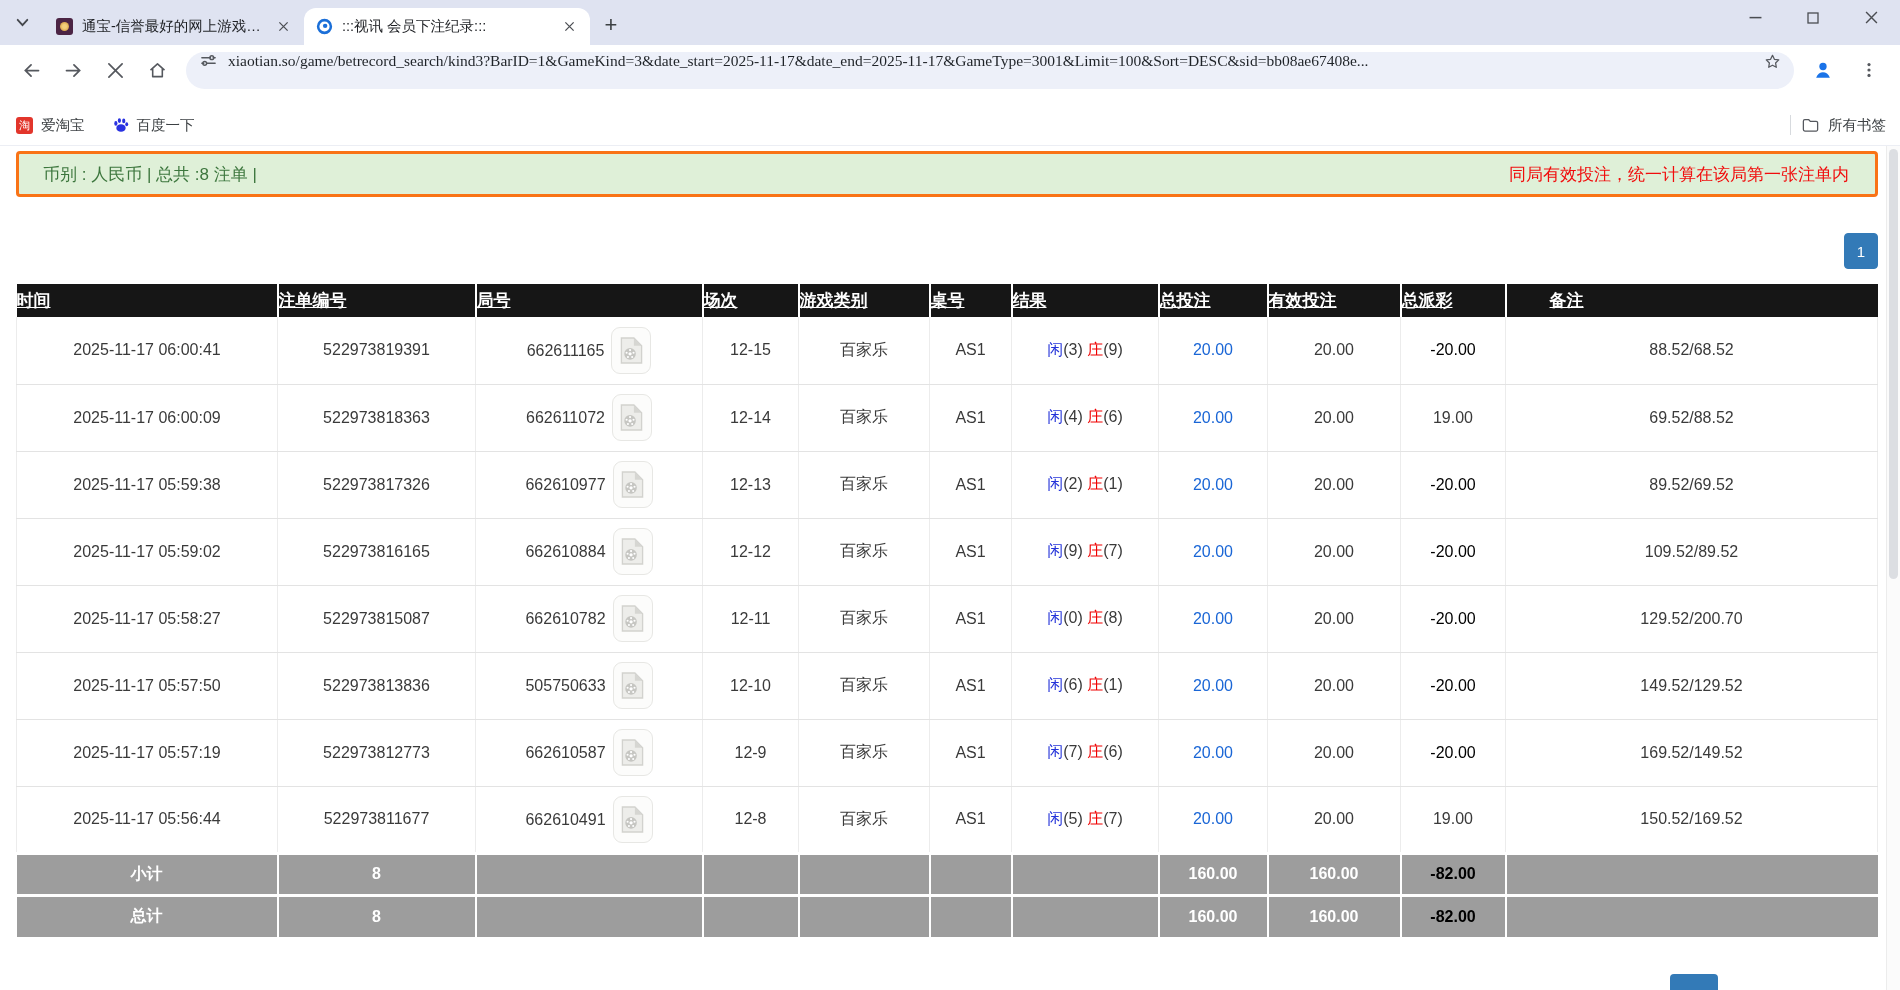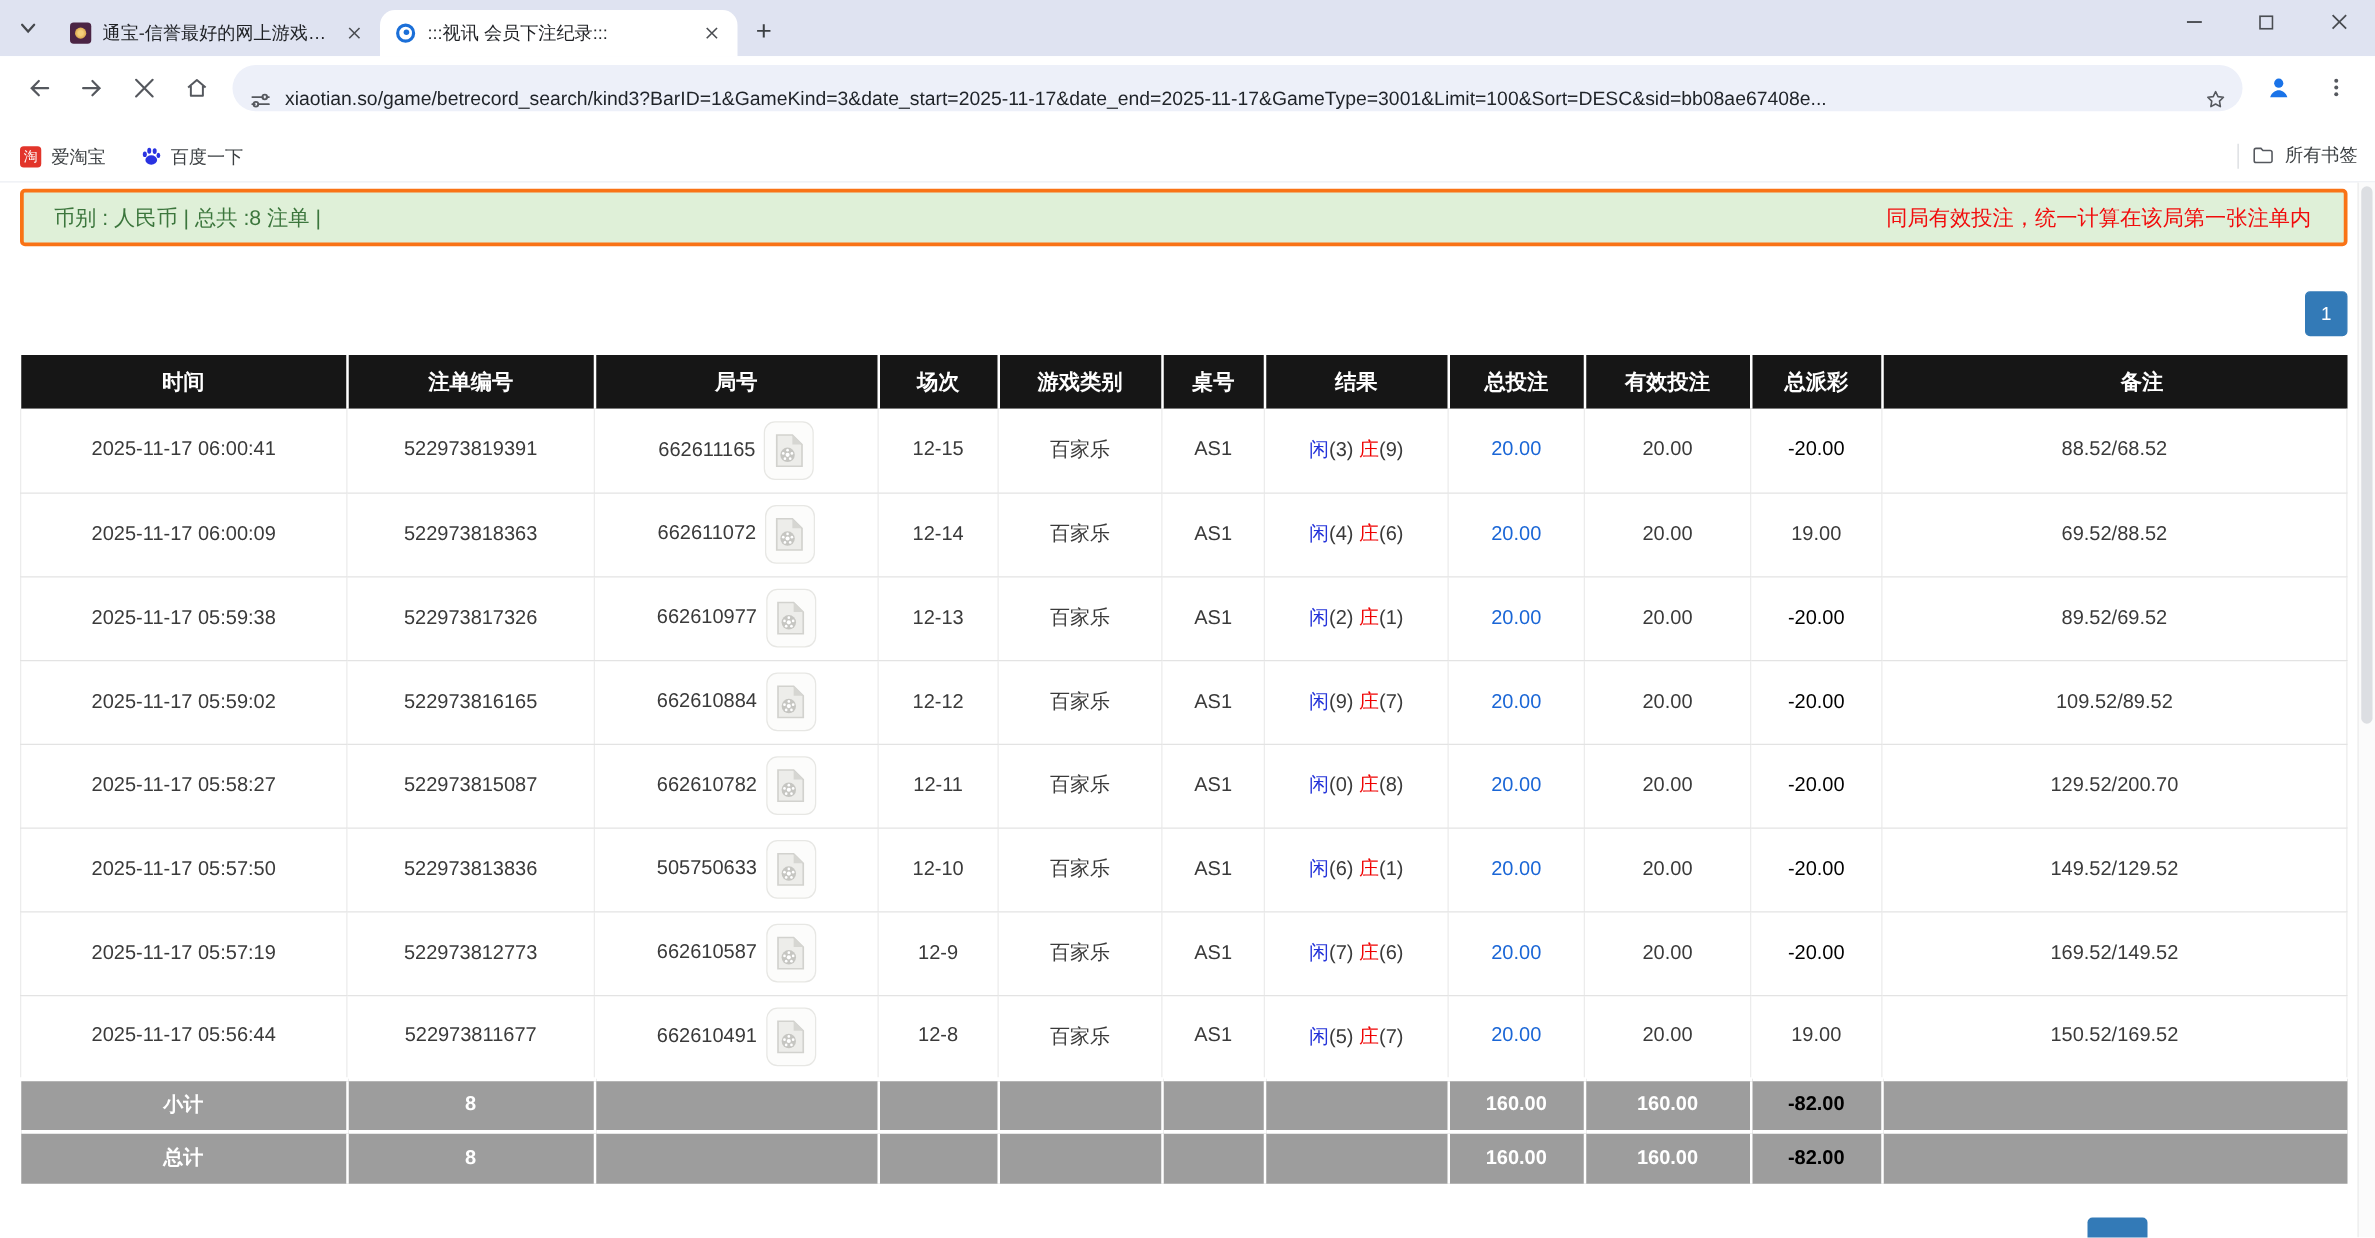--- a/index.html
+++ b/index.html
@@ -25,50 +25,50 @@
             justify-content:center; font-size:22px; color:#3c4043; cursor:pointer; }
   .win-controls { margin-left:auto; align-self:flex-start; display:flex; height:35px; }
   .win-btn { width:58px; display:flex; align-items:center; justify-content:center; cursor:pointer; }
 
   
   .toolbar { position:absolute; left:0; top:45px; width:1900px; height:50px; background:#fff;
              display:flex; align-items:center; padding:0 10px; }
   .nav-btn { width:42px; height:42px; display:flex; align-items:center; justify-content:center;
              border-radius:50%; cursor:pointer; flex:none; }
   .omnibox { flex:1; height:37px; margin:0 8px; background:#edf0f9; border-radius:19px;
-             display:flex; align-items:flex-end; padding:0 12px 0 14px; min-width:0; }
+             display:flex; align-items:flex-start; padding:0 12px 0 14px; min-width:0;font-family:Liberation Serif, serif; }
   .omni-url { flex:1; font-size:15.5px; color:#1f2328; white-space:nowrap; overflow:hidden; min-width:0; }
   .toolbar-right { display:flex; align-items:center; gap:4px; }
 
   
   .bookmarks { position:absolute; left:0; top:95px; width:1900px; height:51px; background:#fff;
                display:flex; align-items:center; padding:14px 14px 4px 16px; border-bottom:1px solid #eceef4; }
   .bm { display:flex; align-items:center; gap:8px; margin-right:28px; font-size:14.5px; color:#3c4043;
         cursor:pointer; white-space:nowrap; }
   .bm-badge { width:17px; height:17px; border-radius:3px; background:#e2352b; color:#fff;
               font-size:11px; display:flex; align-items:center; justify-content:center; }
-  .bm-right { margin-left:auto; display:flex; align-items:flex-start; gap:10px; }
+  .bm-right { margin-left:auto; display:flex; align-items:flex-end; gap:10px; }
   .bm-divider { width:1px; height:20px; background:#d7dade; }
 
   
   .alert { position:absolute; left:16px; top:151px; width:1862px; height:46px;
            background:#dff0d8; border:3px solid #f97316; border-radius:4px;
            display:flex; align-items:center; justify-content:space-between;
            padding:0 26px 0 24px; font-size:17px; }
   .alert-left { color:#3c763d; }
   .alert-right { color:#f10c0c; }
 
   .page-btn { position:absolute; left:1844px; top:233px; width:34px; height:36px;
               background:#337ab7; border:1px solid #337ab7; border-radius:4px; color:#fff;
               font-size:15px; display:flex; align-items:center; justify-content:center; cursor:pointer; }
 
   .table-wrap { position:absolute; left:16px; top:284px; width:1862px; }
   table { width:100%; table-layout:fixed; border-collapse:collapse; }
-  thead th { background:#161616; color:#fff; font-weight:bold; font-size:17px; height:43px;
-             border-right:2px solid #fff; text-align:center; }
+  thead th { background:#161616; color:#fff; font-weight:bold; font-size:17px; height:33px;
+             border-right:2px solid #fff; text-align:left;text-decoration:underline; }
   thead th:last-child { border-right:none;padding-left:43px; }
   tbody td { height:67px; text-align:center; font-size:16px; color:#3a3a3a; background:#fff;
              border-bottom:1px solid #e3e3e3; border-right:1px solid #ececec; }
   tbody td:first-child { border-left:1px solid #ececec; }
   tbody td:last-child { border-right:1px solid #ececec; }
   tfoot td { background:#9d9d9d; color:#fff; font-weight:bold; font-size:16px; height:42px;
              border-top:3px solid #fff; border-right:2px solid #fff; text-align:center; }
   tfoot td:last-child { border-right:none; }
   .neg { color:#000000; }
   .link-amount { color:#1a66d6; text-decoration:none; cursor:pointer; }

